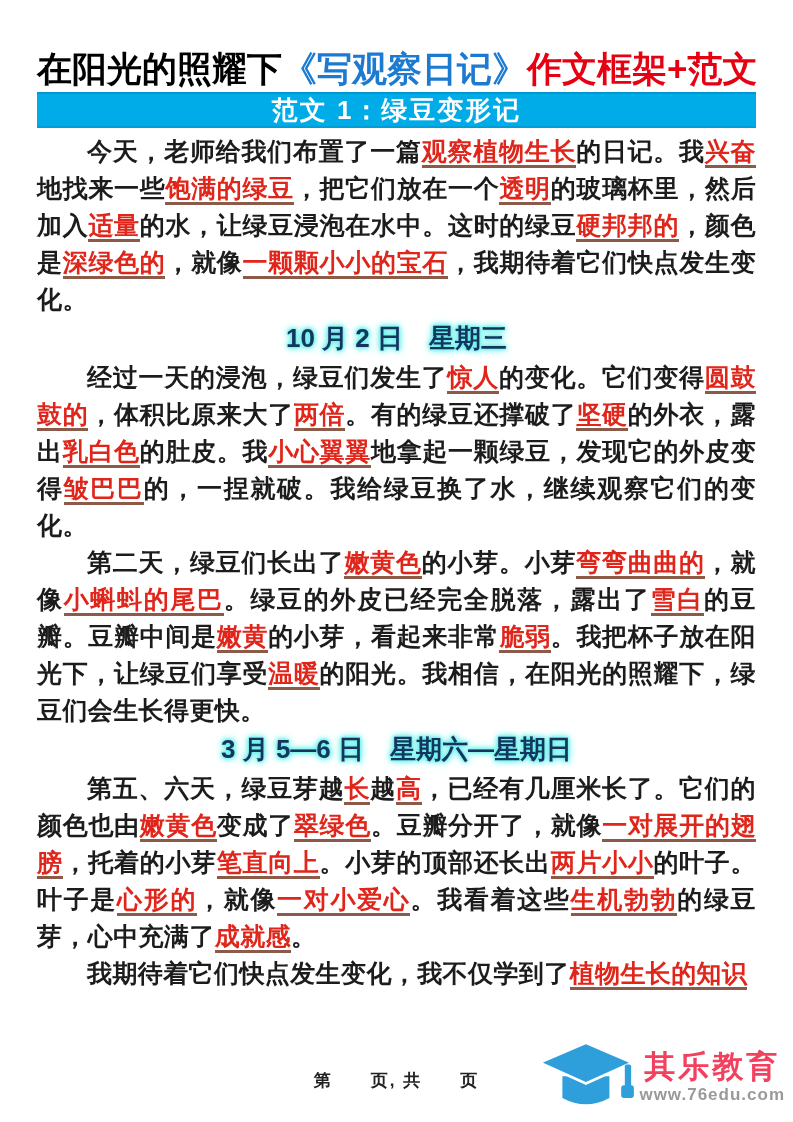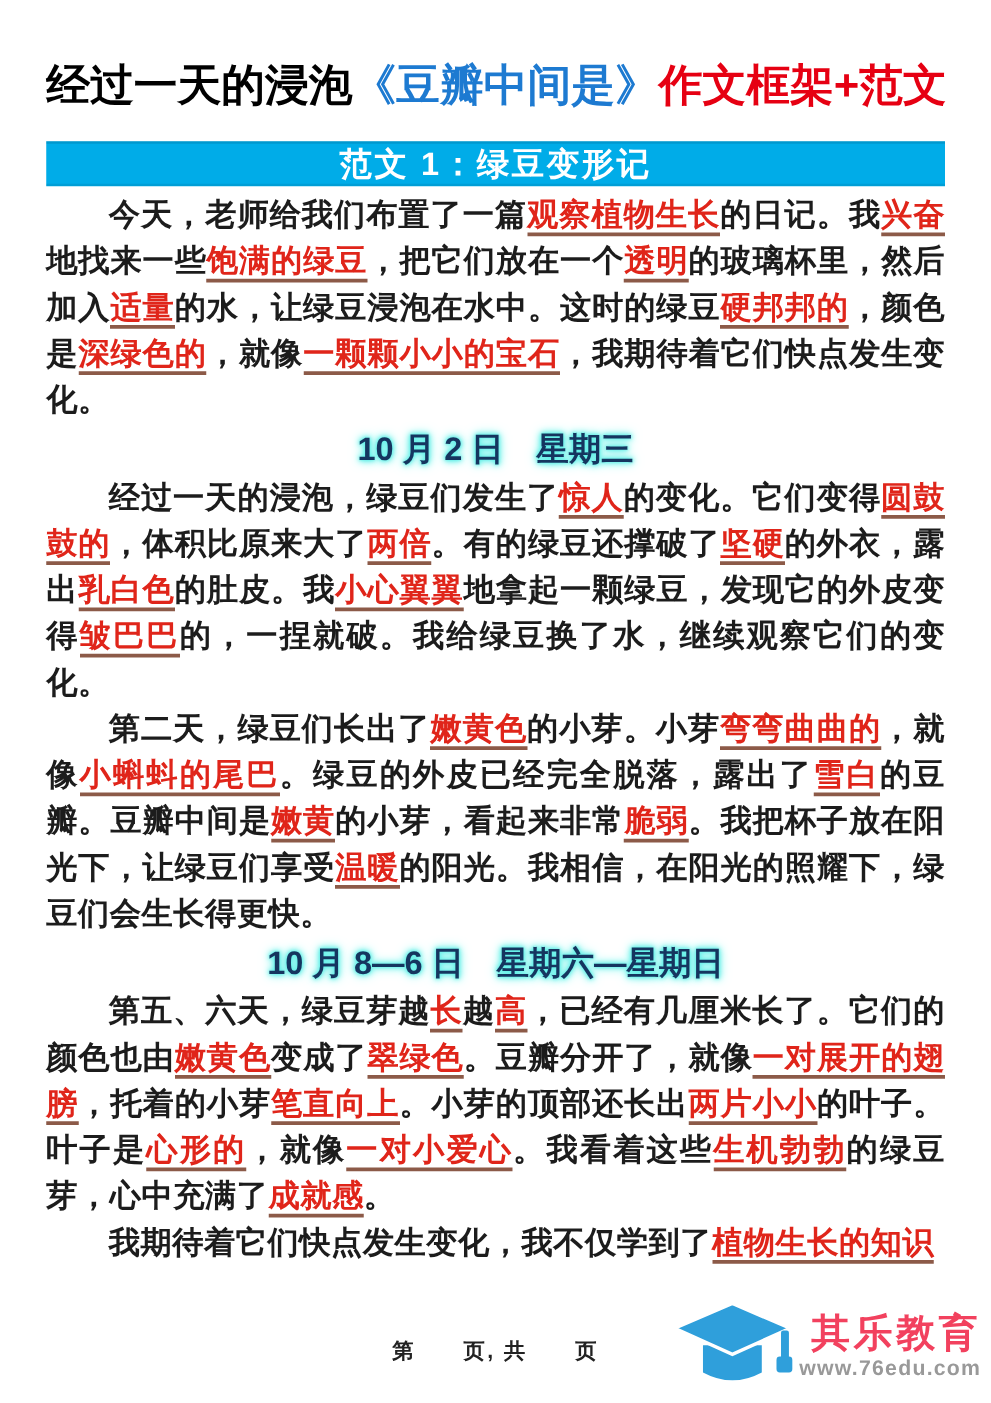--- a/index.html
+++ b/index.html
@@ -22,21 +22,21 @@
     font-family:"Liberation Sans","DejaVu Sans",sans-serif;
   }
   .page{padding:46px 37px 0 37px;}
   .main-title{
     text-align:center;font-size:35px;font-weight:900;line-height:46px;
     white-space:nowrap;color:#000;
   }
   .main-title .t-blue{color:var(--title-blue);}
   .main-title .t-red{color:var(--title-red);}
   .banner{
-    margin-top:21px;height:36px;line-height:36px;background:var(--banner-bg);
+    margin-top:0;height:36px;line-height:36px;background:var(--banner-bg);
     color:#fff;text-align:center;font-size:26px;font-weight:700;
     letter-spacing:2px;box-shadow:inset 0 2px 0 rgba(0,60,90,.18), inset 0 -2px 0 rgba(0,60,90,.12);
   }
   .essay{margin-top:5px;}
   .date-heading{
     text-align:center;font-size:26px;font-weight:800;line-height:37px;
     margin:2px 0;color:var(--heading-navy);
     text-shadow:0 0 2px var(--heading-glow),0 0 4px var(--heading-glow),0 0 6px var(--heading-glow),0 0 9px var(--heading-glow);
   }
   .para{
@@ -50,45 +50,45 @@
   }
   .footer{position:absolute;left:0;right:0;bottom:0;height:84px;}
   .page-num{
     position:absolute;left:50%;transform:translateX(-50%);bottom:30px;
     font-size:17px;font-weight:700;color:#222;white-space:pre;letter-spacing:2px;
   }
   .logo{
     position:absolute;right:8px;bottom:6px;display:flex;align-items:center;gap:4px;
   }
   .logo-cap{width:100px;height:76px;flex:0 0 auto;}
-  .logo-text{display:flex;flex-direction:column;align-items:flex-end;}
+  .logo-text{display:flex;flex-direction:column;align-items:center;}
   .logo-name{
     font-size:31px;font-weight:900;color:var(--logo-pink);letter-spacing:3px;line-height:34px;
   }
   .logo-url{
     font-size:17px;font-weight:700;color:var(--url-gray);letter-spacing:1px;line-height:22px;
   }
 </style>
 </head>
 <body>
 
 <div class="page">
 
   <div class="main-title">
-    <span>经过一天的浸泡</span><span class="t-blue">《豆瓣中间是》</span><span class="t-red">作文框架+范文</span>
+    <span>在阳光的照耀下</span><span class="t-blue">《写观察日记》</span><span class="t-red">作文框架+范文</span>
   </div>
 
   <div class="banner">范文 1：绿豆变形记</div>
 
   <div class="essay" id="essay">
       <p class="para"><span>今天，老师给我们布置了一篇</span><span class="kw">观察植物生长</span><span>的日记。我</span><span class="kw">兴奋</span><span>地找来一些</span><span class="kw">饱满的绿豆</span><span>，把它们放在一个</span><span class="kw">透明</span><span>的玻璃杯里，然后加入</span><span class="kw">适量</span><span>的水，让绿豆浸泡在水中。这时的绿豆</span><span class="kw">硬邦邦的</span><span>，颜色是</span><span class="kw">深绿色的</span><span>，就像</span><span class="kw">一颗颗小小的宝石</span><span>，我期待着它们快点发生变化。</span></p>
       <div class="date-heading">10 月 2 日　星期三</div>
       <p class="para"><span>经过一天的浸泡，绿豆们发生了</span><span class="kw">惊人</span><span>的变化。它们变得</span><span class="kw">圆鼓鼓的</span><span>，体积比原来大了</span><span class="kw">两倍</span><span>。有的绿豆还撑破了</span><span class="kw">坚硬</span><span>的外衣，露出</span><span class="kw">乳白色</span><span>的肚皮。我</span><span class="kw">小心翼翼</span><span>地拿起一颗绿豆，发现它的外皮变得</span><span class="kw">皱巴巴</span><span>的，一捏就破。我给绿豆换了水，继续观察它们的变化。</span></p>
       <p class="para"><span>第二天，绿豆们长出了</span><span class="kw">嫩黄色</span><span>的小芽。小芽</span><span class="kw">弯弯曲曲的</span><span>，就像</span><span class="kw">小蝌蚪的尾巴</span><span>。绿豆的外皮已经完全脱落，露出了</span><span class="kw">雪白</span><span>的豆瓣。豆瓣中间是</span><span class="kw">嫩黄</span><span>的小芽，看起来非常</span><span class="kw">脆弱</span><span>。我把杯子放在阳光下，让绿豆们享受</span><span class="kw">温暖</span><span>的阳光。我相信，在阳光的照耀下，绿豆们会生长得更快。</span></p>
-      <div class="date-heading">10 月 8—6 日　星期六—星期日</div>
+      <div class="date-heading">3 月 5—6 日　星期六—星期日</div>
       <p class="para"><span>第五、六天，绿豆芽越</span><span class="kw">长</span><span>越</span><span class="kw">高</span><span>，已经有几厘米长了。它们的颜色也由</span><span class="kw">嫩黄色</span><span>变成了</span><span class="kw">翠绿色</span><span>。豆瓣分开了，就像</span><span class="kw">一对展开的翅膀</span><span>，托着的小芽</span><span class="kw">笔直向上</span><span>。小芽的顶部还长出</span><span class="kw">两片小小</span><span>的叶子。叶子是</span><span class="kw">心形的</span><span>，就像</span><span class="kw">一对小爱心</span><span>。我看着这些</span><span class="kw">生机勃勃</span><span>的绿豆芽，心中充满了</span><span class="kw">成就感</span><span>。</span></p>
       <p class="para"><span>我期待着它们快点发生变化，我不仅学到了</span><span class="kw">植物生长的知识</span></p>
     </div>
 </div>
 
 <div class="footer">
   <div class="page-num">第　　页, 共　　页</div>
 
   <div class="logo">
     <svg class="logo-cap" viewBox="0 0 110 84" xmlns="http://www.w3.org/2000/svg">

